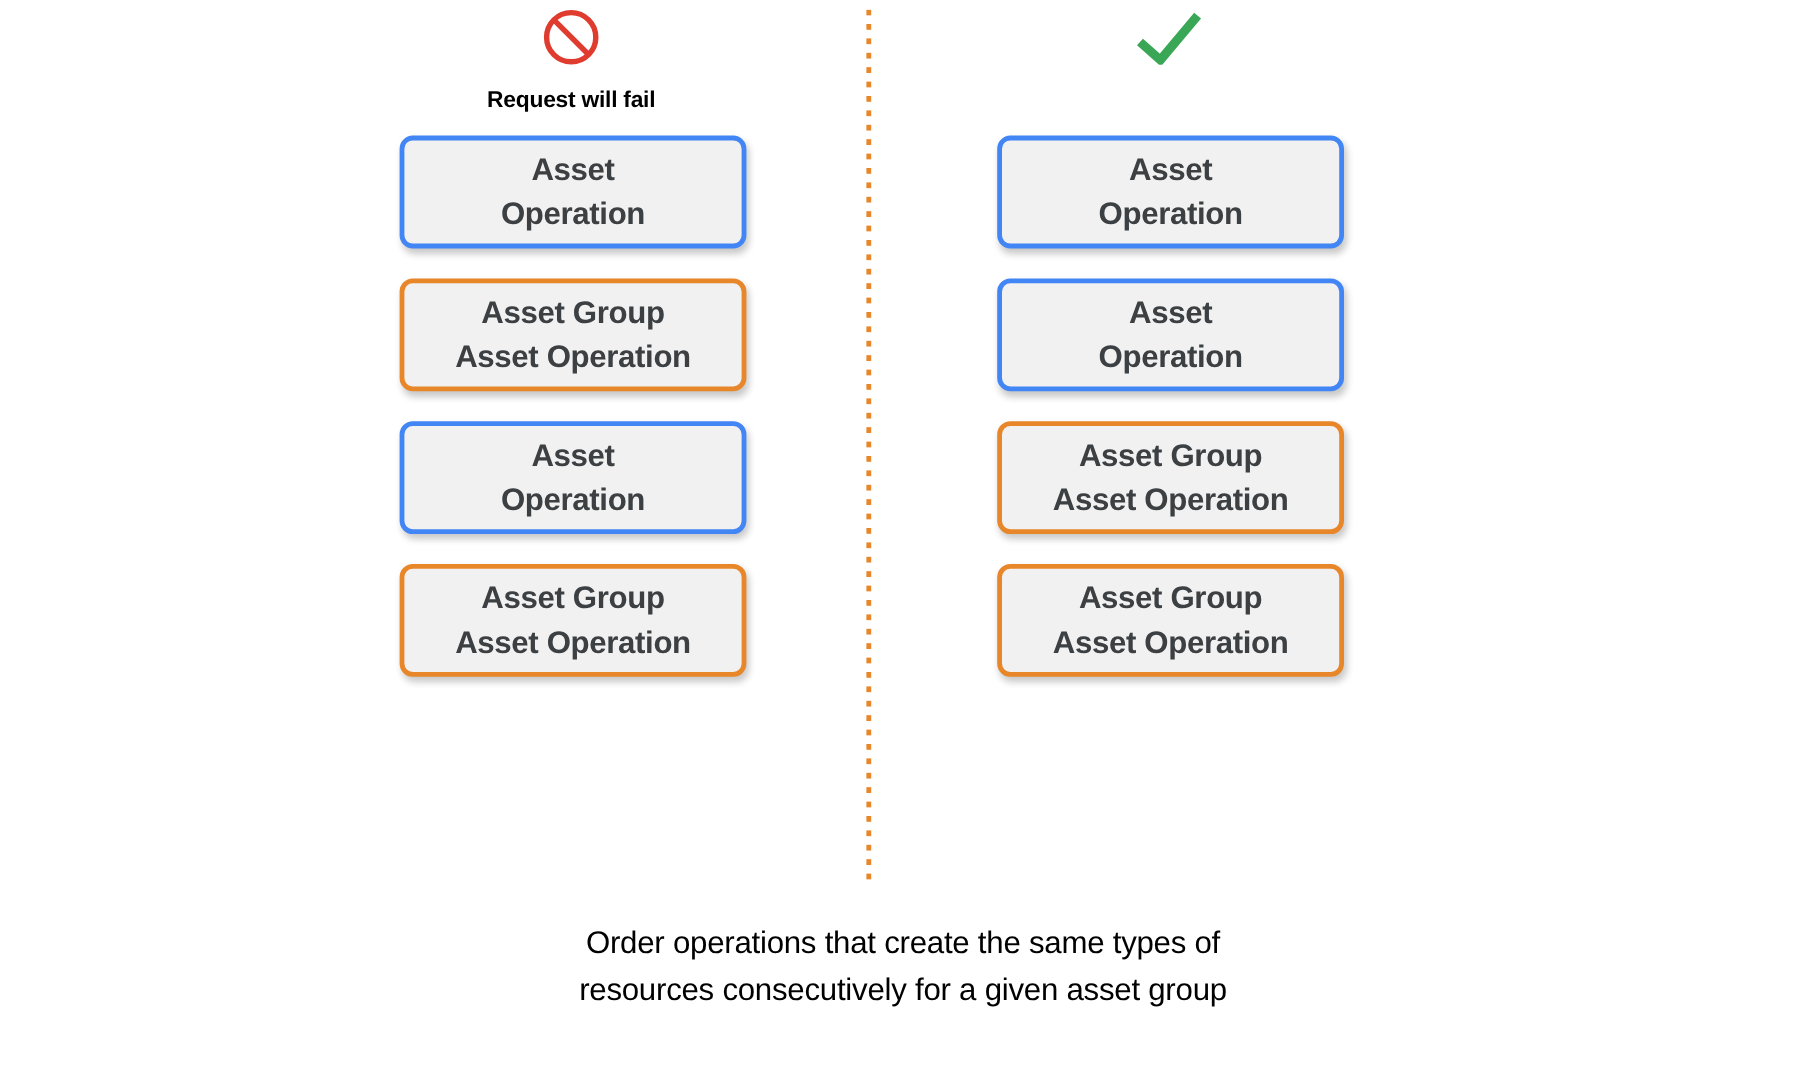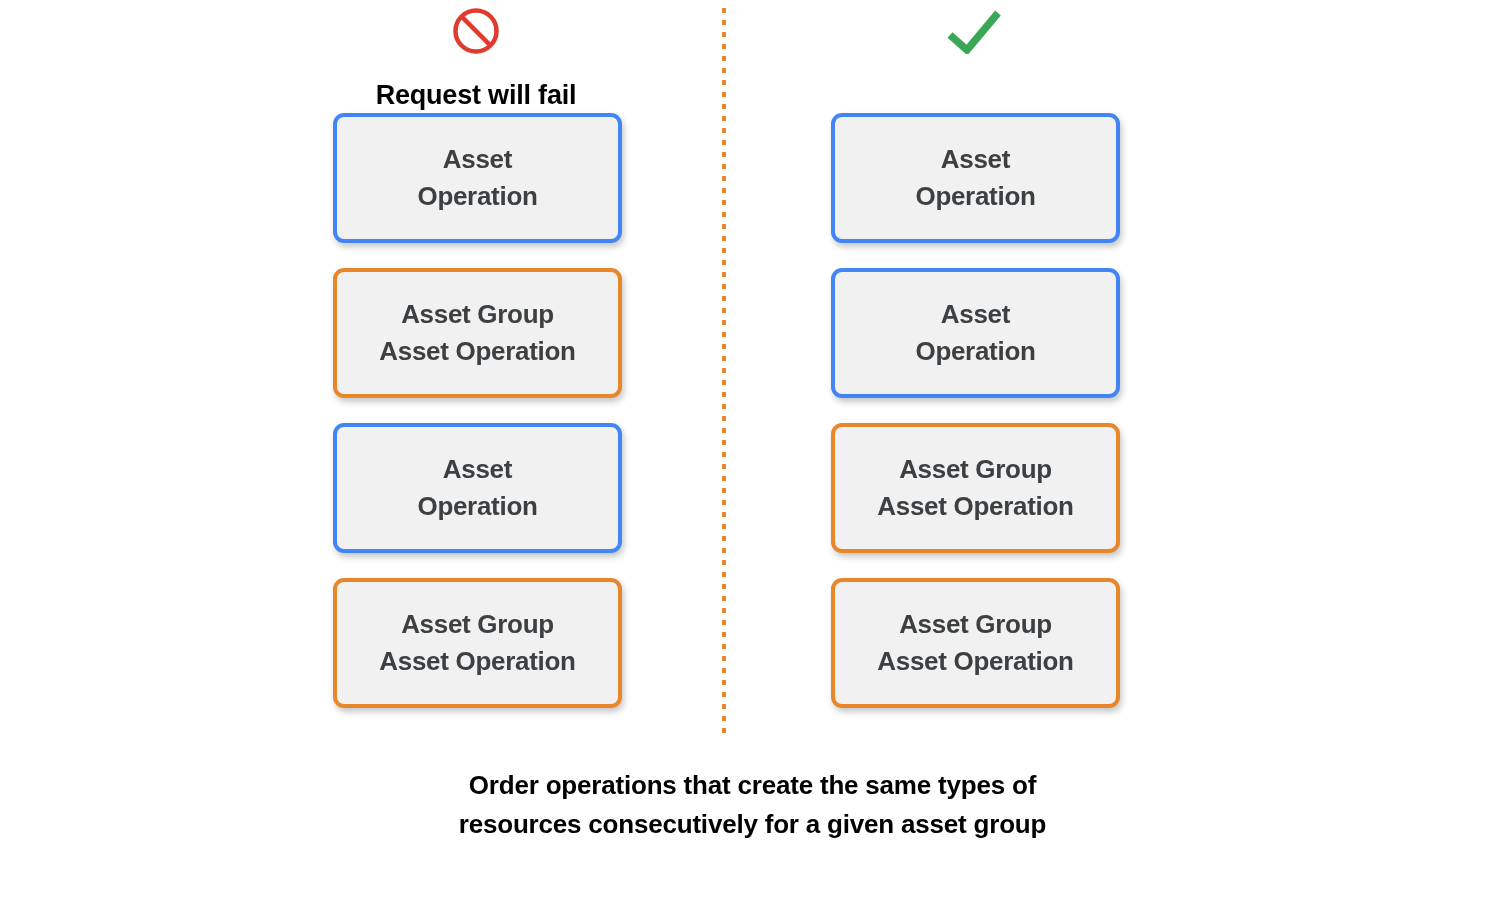--- a/index.html
+++ b/index.html
@@ -52,42 +52,42 @@
 
   .verdict-icon {
     height: 62px;
     display: flex;
     align-items: center;
     justify-content: center;
   }
   .verdict-icon svg { display: block; }
 
   .col-title {
-    font-size: 27px;
+    font-size: 19px;
     font-weight: bold;
     color: #000000;
     letter-spacing: -0.2px;
     line-height: 28px;
-    margin-top: 19px;
+    margin-top: 8px;
     white-space: nowrap;
   }
 
   
   .card-stack {
     position: absolute;
     top: 113px;
     left: 7px;
     width: 289px;
   }
 
   .card {
     position: relative;
     box-sizing: border-box;
     width: 289px;
-    height: 130px;
+    height: 94px;
     margin-bottom: 25px;
     border-radius: 11px;
     border: 4px solid #4285F4;
     background: #F1F1F1;
     box-shadow: 2px 4px 6px rgba(0,0,0,0.22);
     display: flex;
     align-items: center;
     justify-content: center;
     text-align: center;
   }
@@ -105,21 +105,21 @@
   }
 
   
   .caption {
     position: absolute;
     left: 0;
     right: 0;
     top: 766px;
     text-align: center;
     font-size: 26px;
-    font-weight: bold;
+    font-weight: normal;
     color: #000000;
     line-height: 39px;
     letter-spacing: -0.2px;
     white-space: pre-line;
   }
 </style>
 </head>
 <body>
 
 <div id="stage">

